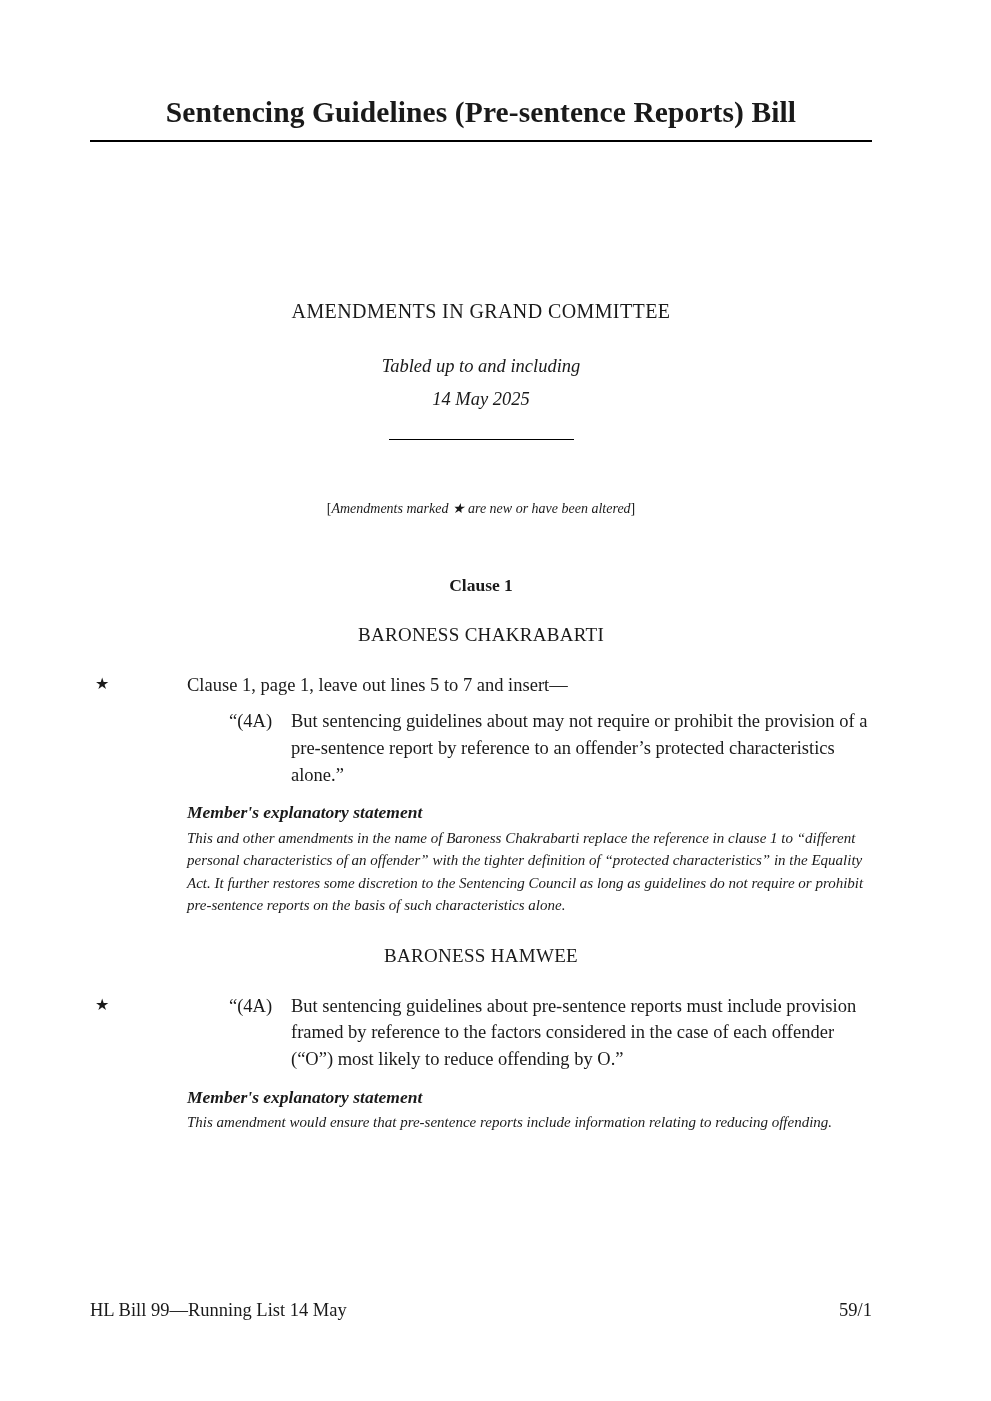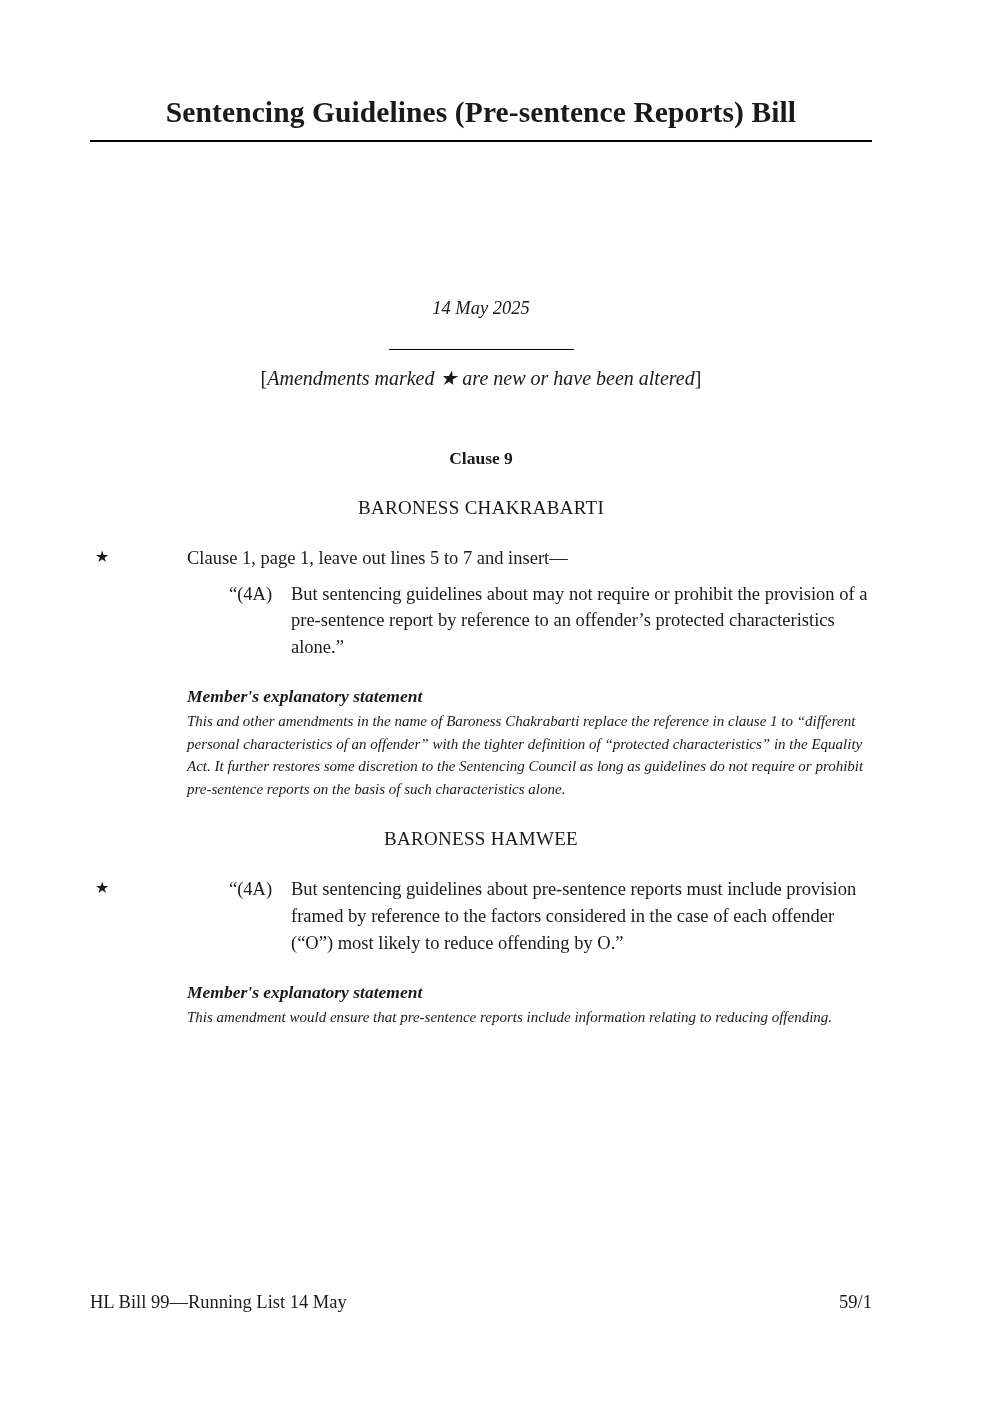--- a/index.html
+++ b/index.html
@@ -61,22 +61,22 @@
     line-height: 1.75;
   }
   .rule-short {
     width: 185px;
     height: 0;
     border-top: 1.2px solid #000;
     margin: 24px auto 0 auto;
   }
   .marked-note {
     font-style: italic;
-    font-size: 20px;
-    margin-top: 16px;
+    font-size: 14px;
+    margin-top: 60px;
   }
   .marked-note .bracket {
     font-style: normal;
   }
 
   
   .clause-heading {
     text-align: center;
     font-weight: bold;
     font-size: 17.5px;
@@ -117,63 +117,65 @@
     width: 62px;
     flex: 0 0 62px;
     white-space: nowrap;
   }
   .quote-text {
     flex: 1 1 auto;
     text-align: left;
   }
 
   .explan {
-    margin-top: 22px;
+    margin-top: 11px;
     padding-left: 97px;
   }
   .explan-title {
     font-weight: bold;
     font-style: italic;
     font-size: 17.5px;
     line-height: 1.5;
   }
   .explan-body {
     font-style: italic;
     font-size: 15px;
     line-height: 1.5;
     margin-top: 1px;
   }
 
   
   .footer {
     position: absolute;
     left: 90px;
     right: 90px;
-    bottom: 88px;
+    bottom: 80px;
     display: flex;
     justify-content: space-between;
     font-size: 18.5px;
   }
 </style>
 </head>
 <body>
 
 <div class="page">
 
   <div class="title-block">
     <h1 class="doc-title">Sentencing Guidelines (Pre-sentence Reports) Bill</h1>
   </div>
 
   <div class="heading-block">
+    <div class="running-line">AMENDMENTS IN GRAND COMMITTEE</div>
+    <div class="tabled-line">Tabled up to and including</div>
     <div class="date-line">14 May 2025</div>
     <div class="rule-short"></div>
     <div class="marked-note"><span class="bracket">[</span><span>Amendments marked ★ are new or have been altered</span><span class="bracket">]</span></div>
   </div>
 
-  <div class="clause-heading">Clause 9</div>
+  <div class="clause-heading">Clause 1</div>
 
   <div class="member-name">BARONESS CHAKRABARTI</div>
 
   <div class="amendment">
     <span class="star">★</span>
     <div class="amend-lead">Clause 1, page 1, leave out lines 5 to 7 and insert—</div>
     <div class="quote-block">
       <span class="quote-num">“(4A)</span>
       <span class="quote-text">But sentencing guidelines about may not require or prohibit the provision of a pre-sentence report by reference to an offender’s protected characteristics alone.”</span>
     </div>

